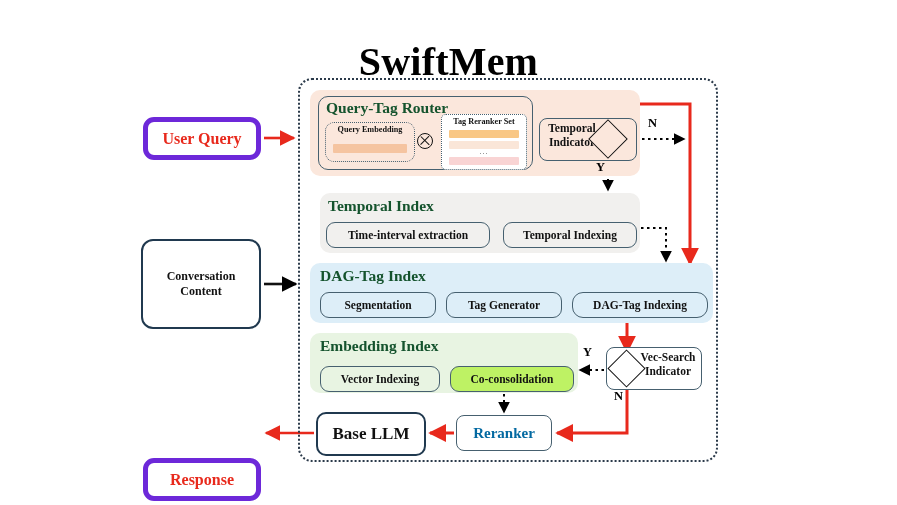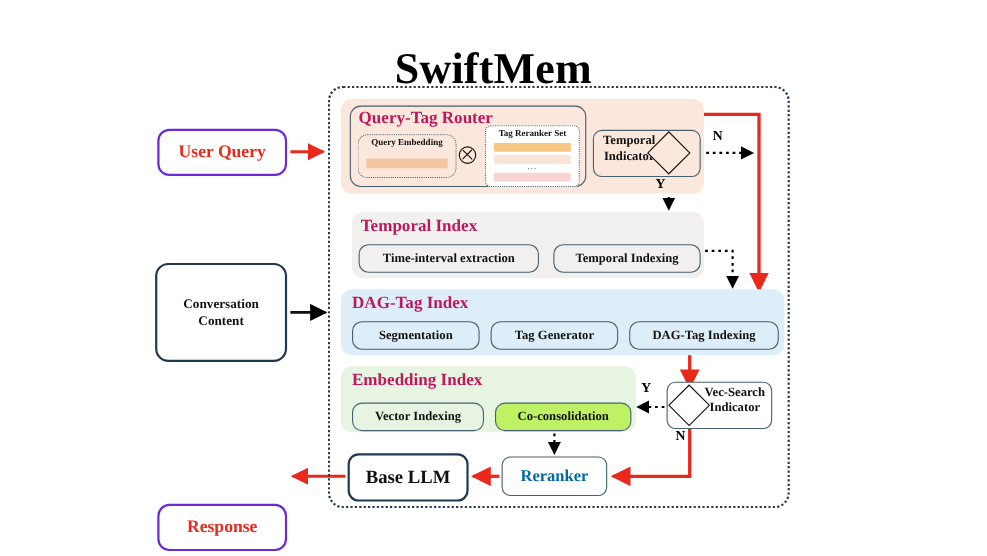--- a/index.html
+++ b/index.html
@@ -39,21 +39,21 @@
     left: 298px; top: 78px;
     width: 420px;
     height: 384px;
     border: 2.5px dotted #2b3a4a;
     border-radius: 14px;
     box-sizing: border-box;
   }
 
   
   .ext-red-node {
-    border: 2px solid #6d28d9;
+    border: 5px solid #6d28d9;
     border-radius: 11px;
     background: #ffffff;
     color: #e8291c;
     font-weight: bold;
     display: flex;
     align-items: center;
     justify-content: center;
     font-size: 16px;
     box-sizing: border-box;
     font-family: "Liberation Serif", "DejaVu Serif", serif;
@@ -77,21 +77,21 @@
   }
 
   
   .band {
     border-radius: 10px;
     box-sizing: border-box;
   }
   .band-title {
     font-weight: bold;
     font-size: 15.5px;
-    color: #be185d;
+    color: #14532d;
     font-family: "Liberation Serif", "DejaVu Serif", serif;
   }
 
   
   #router-band { left: 310px; top: 90px; width: 330px; height: 86px; background: #fbe7dc; }
   #router-card {
     left: 318px; top: 96px; width: 215px; height: 74px;
     border: 1.6px solid #46606f; border-radius: 10px;
     background: #fbe7dc; box-sizing: border-box;
   }
@@ -175,21 +175,21 @@
     border-radius: 9px;
     display: flex; align-items: center; justify-content: center;
     font-size: 11.5px; font-weight: bold; color: #111;
     box-sizing: border-box;
     font-family: "Liberation Serif", "DejaVu Serif", serif;
   }
   #pill-time-interval   { left: 326px; top: 222px; width: 164px; height: 26px; background: #f1f0ee; }
   #pill-temporal-index  { left: 503px; top: 222px; width: 134px; height: 26px; background: #f1f0ee; }
   #pill-segmentation    { left: 320px; top: 292px; width: 116px; height: 26px; background: #ddeef8; }
   #pill-tag-generator   { left: 446px; top: 292px; width: 116px; height: 26px; background: #ddeef8; }
-  #pill-dag-indexing    { left: 572px; top: 292px; width: 136px; height: 26px; background: #ddeef8; }
+  #pill-dag-indexing    { left: 572px; top: 292px; width: 136px; height: 26px; background: #ddeef8; border-radius: 11px; }
   #pill-vector-indexing { left: 320px; top: 366px; width: 120px; height: 26px; background: #e8f4e2; }
   #pill-coconsolidation { left: 450px; top: 366px; width: 124px; height: 26px; background: #bef264; }
 
   
   #vec-indicator-box {
     left: 606px; top: 347px; width: 96px; height: 43px;
     border: 1.6px solid #46606f; border-radius: 8px;
     background: #ffffff; box-sizing: border-box;
   }
   #vec-indicator-label {

